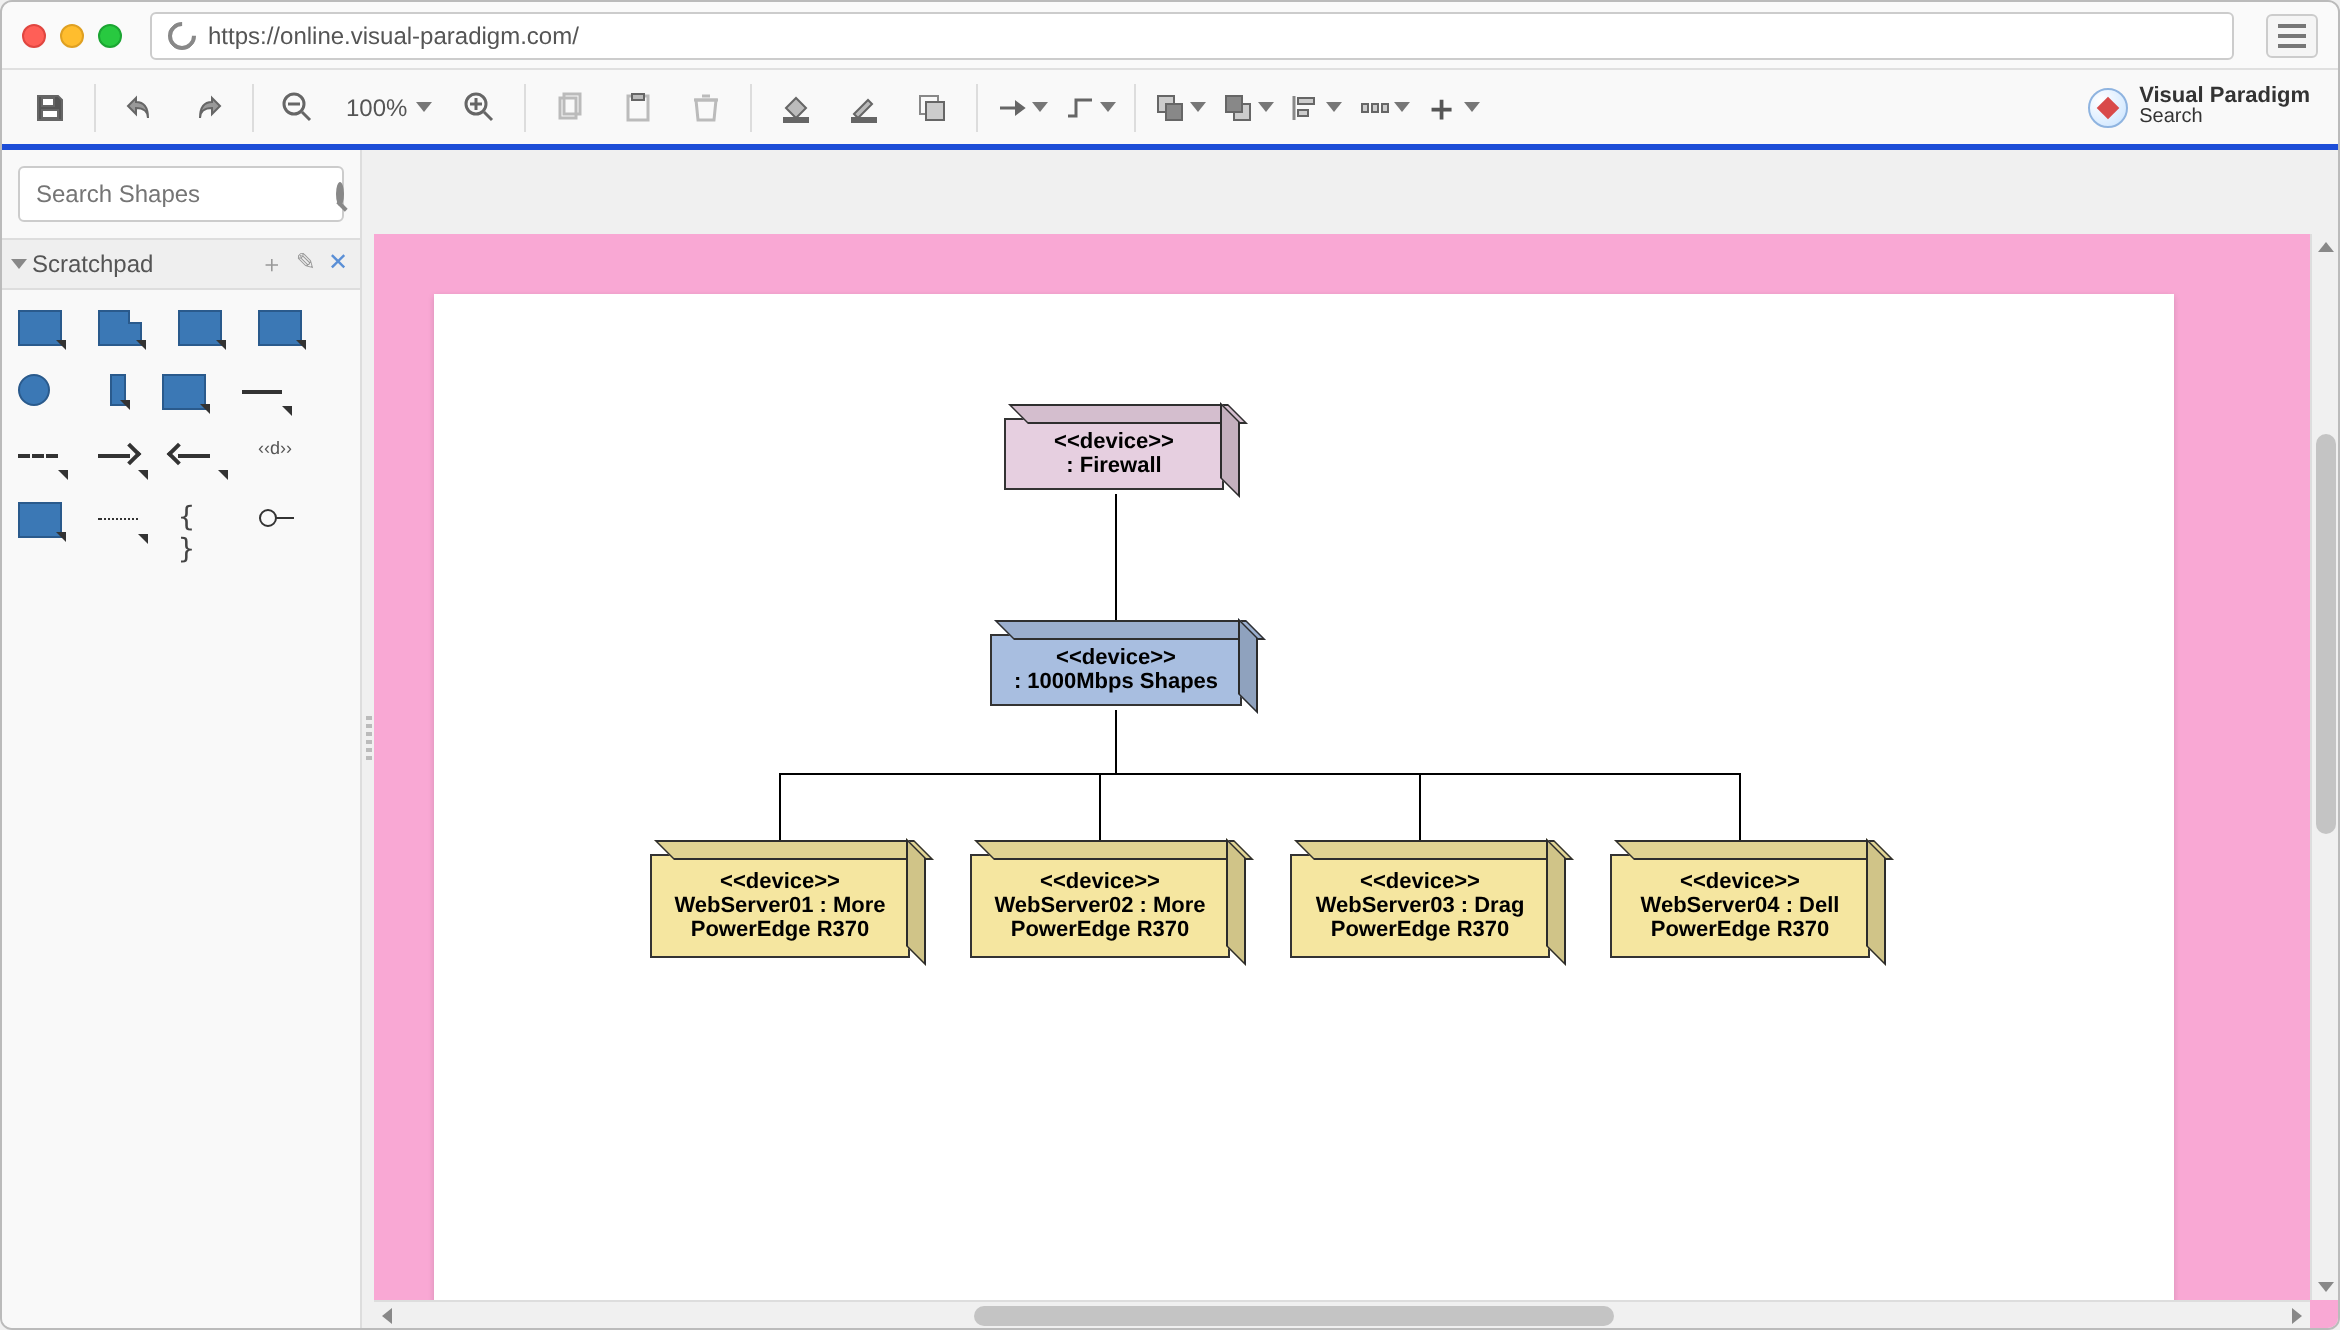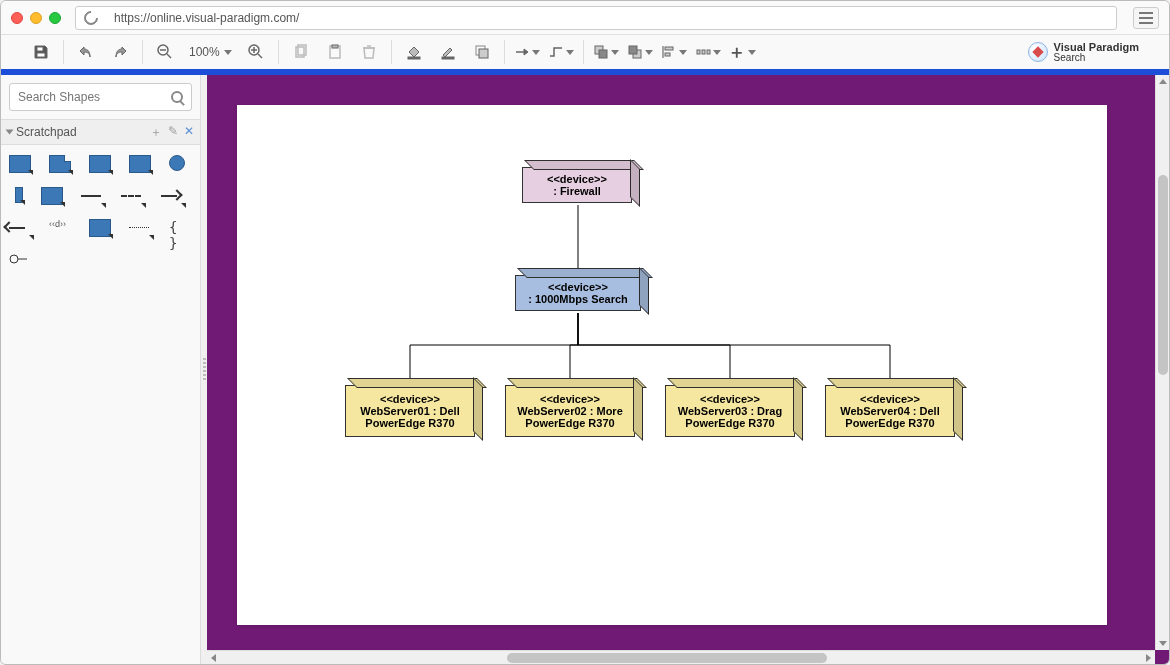--- a/index.html
+++ b/index.html
@@ -5,40 +5,40 @@
 * { box-sizing: border-box; margin: 0; padding: 0; }
 body { font-family: Arial, Helvetica, sans-serif; font-size: 12px; color: #333; background: #f0f0f0; width: 1170px; height: 665px; overflow: hidden; border: 1px solid #bbb; border-radius: 6px; position: relative; }
 
 
 .titlebar { height: 34px; background: #fafafa; border-bottom: 1px solid #e0e0e0; display: flex; align-items: center; padding: 0 10px; gap: 8px; }
 .traffic { display: flex; gap: 7px; margin-right: 6px; }
 .traffic span { width: 12px; height: 12px; border-radius: 50%; display: inline-block; }
 .tl-red { background: #ff5f57; border: 1px solid #e04640; }
 .tl-yellow { background: #ffbd2e; border: 1px solid #dfa022; }
 .tl-green { background: #28c940; border: 1px solid #1ba532; }
-.urlbar { flex: 1; height: 24px; background: #fff; border: 1px solid #ccc; border-radius: 3px; display: flex; align-items: center; padding: 0 8px; gap: 16px; color: #555; }
+.urlbar { flex: 1; height: 24px; background: #fff; border: 1px solid #ccc; border-radius: 3px; display: flex; align-items: center; padding: 0 8px; gap: 6px; color: #555; }
 .reload-icon { width: 14px; height: 14px; border: 2px solid #888; border-radius: 50%; border-top-color: transparent; transform: rotate(45deg); }
 .hamburger { width: 26px; height: 22px; border: 1px solid #ccc; border-radius: 3px; background: #f5f5f5; display: flex; flex-direction: column; justify-content: center; align-items: center; gap: 3px; margin-left: 8px; }
 .hamburger span { width: 14px; height: 2px; background: #777; }
 
 
-.toolbar { height: 40px; background: #f9f9f9; border-bottom: 6px solid #1d4ed8; display: flex; align-items: center; padding: 0 24px; gap: 2px; }
+.toolbar { height: 40px; background: #f9f9f9; border-bottom: 3px solid #1d4ed8; display: flex; align-items: center; padding: 0 8px; gap: 2px; }
 .tb-btn { width: 32px; height: 28px; display: flex; align-items: center; justify-content: center; color: #666; border-radius: 2px; cursor: pointer; }
 .tb-sep { width: 1px; height: 24px; background: #ddd; margin: 0 4px; }
 .zoom-text { padding: 0 6px; color: #555; display: flex; align-items: center; gap: 4px; }
 .caret-down { width: 0; height: 0; border-left: 4px solid transparent; border-right: 4px solid transparent; border-top: 5px solid #777; display: inline-block; }
 .logo-area { margin-left: auto; display: flex; align-items: center; gap: 6px; padding-right: 6px; }
 .logo-badge { width: 20px; height: 20px; border-radius: 50%; background: radial-gradient(circle at 30% 30%, #fff, #c8e3ff); border: 1px solid #8fb4e0; position: relative; }
 .logo-badge::after { content: ""; position: absolute; left: 5px; top: 5px; width: 8px; height: 8px; background: #d94a4a; transform: rotate(45deg); }
 .logo-text { font-size: 10px; line-height: 1; color: #333; }
 .logo-text b { font-size: 11px; }
 
 
 .main { display: flex; height: calc(100% - 74px); }
-.sidebar { width: 200px; background: #f9f9f9; border-right: 1px solid #ddd; display: flex; flex-direction: column; }
+.sidebar { width: 180px; background: #f9f9f9; border-right: 1px solid #ddd; display: flex; flex-direction: column; }
 .search-wrap { padding: 8px; }
 .search-box { width: 100%; height: 28px; border: 1px solid #ccc; border-radius: 3px; background: #fff; display: flex; align-items: center; padding: 0 8px; justify-content: space-between; }
 .search-box input { border: none; outline: none; font-size: 12px; width: 150px; }
 .search-icon { width: 12px; height: 12px; border: 2px solid #888; border-radius: 50%; position: relative; }
 .search-icon::after { content: ""; position: absolute; width: 6px; height: 2px; background: #888; transform: rotate(45deg); bottom: -3px; right: -4px; }
 
 .panel-header { height: 26px; background: #efefef; border-top: 1px solid #ddd; border-bottom: 1px solid #ddd; display: flex; align-items: center; padding: 0 6px; font-size: 12px; color: #555; }
 .panel-header .disclosure { width: 0; height: 0; border-top: 4px solid transparent; border-bottom: 4px solid transparent; border-left: 5px solid #888; margin-right: 4px; transform: rotate(90deg); }
 .panel-header .actions { margin-left: auto; display: flex; gap: 6px; color: #999; }
 .panel-header .actions span { cursor: pointer; }
@@ -57,21 +57,21 @@
 .sh-arrow-open { height: 2px; background: #333; width: 16px; margin-top: 8px; position: relative; }
 .sh-arrow-open::after { content: ""; position: absolute; right: -4px; top: -4px; width: 6px; height: 6px; border-top: 2px solid #333; border-right: 2px solid #333; transform: rotate(45deg); }
 .sh-braces { font-family: monospace; font-size: 14px; color: #444; }
 
 .more-shapes { height: 30px; border-top: 1px solid #ddd; display: flex; align-items: center; padding: 0 10px; color: #555; background: #f3f3f3; }
 
 .splitter { width: 6px; background: #f0f0f0; cursor: ew-resize; display: flex; align-items: center; justify-content: center; }
 .splitter-grip { width: 3px; height: 24px; background: repeating-linear-gradient(#bbb, #bbb 2px, transparent 2px, transparent 4px); }
 
 
-.canvas-wrap { flex: 1; background: #701a75; position: relative; display: flex; flex-direction: column; }
+.canvas-wrap { flex: 1; background: #f9a8d4; position: relative; display: flex; flex-direction: column; margin-top: 42px; }
 .canvas-scroll { flex: 1; overflow: hidden; position: relative; padding: 30px 30px 0 30px; }
 .canvas { background: #fff; width: 870px; height: 520px; position: relative; box-shadow: 0 1px 3px rgba(0,0,0,0.15); }
 .vscroll { position: absolute; right: 0; top: 0; bottom: 14px; width: 14px; background: #f0f0f0; border-left: 1px solid #ddd; }
 .vscroll-thumb { position: absolute; top: 100px; left: 2px; width: 10px; height: 200px; background: #c4c4c4; border-radius: 5px; }
 .hscroll { position: absolute; left: 0; right: 14px; bottom: 0; height: 14px; background: #f0f0f0; border-top: 1px solid #ddd; }
 .hscroll-thumb { position: absolute; left: 300px; top: 2px; height: 10px; width: 320px; background: #c4c4c4; border-radius: 5px; }
 .hscroll::before, .hscroll::after { content: ""; position: absolute; width: 0; height: 0; border-top: 4px solid transparent; border-bottom: 4px solid transparent; top: 3px; }
 .hscroll::before { left: 4px; border-right: 5px solid #888; }
 .hscroll::after { right: 4px; border-left: 5px solid #888; }
 .vscroll::before, .vscroll::after { content: ""; position: absolute; width: 0; height: 0; border-left: 4px solid transparent; border-right: 4px solid transparent; left: 3px; }
@@ -325,28 +325,28 @@
         <div class="node firewall">
           <div class="node-3d">
             <div>&lt;&lt;device&gt;&gt;</div>
             <div>: Firewall</div>
           </div>
         </div>
 
         <div class="node switch">
           <div class="node-3d">
             <div>&lt;&lt;device&gt;&gt;</div>
-            <div>: 1000Mbps Search</div>
+            <div>: 1000Mbps Shapes</div>
           </div>
         </div>
 
         <div class="node server s1">
           <div class="node-3d">
             <div>&lt;&lt;device&gt;&gt;</div>
-            <div>WebServer01 : Dell</div>
+            <div>WebServer01 : More</div>
             <div>PowerEdge R370</div>
           </div>
         </div>
         <div class="node server s2">
           <div class="node-3d">
             <div>&lt;&lt;device&gt;&gt;</div>
             <div>WebServer02 : More</div>
             <div>PowerEdge R370</div>
           </div>
         </div>

